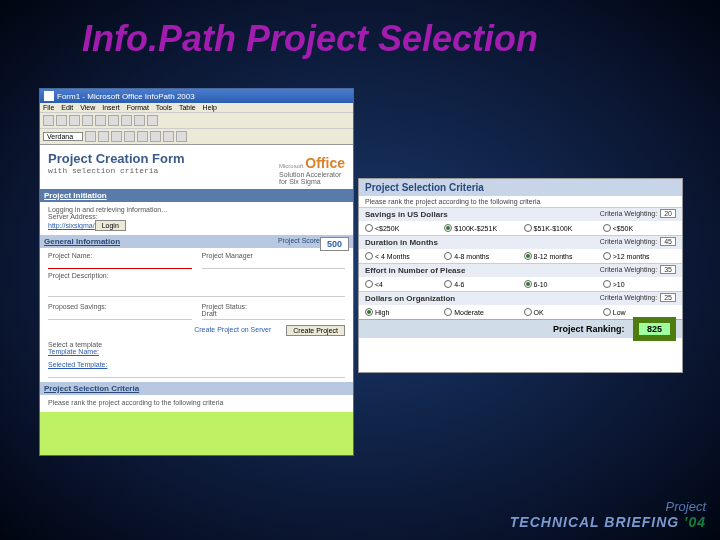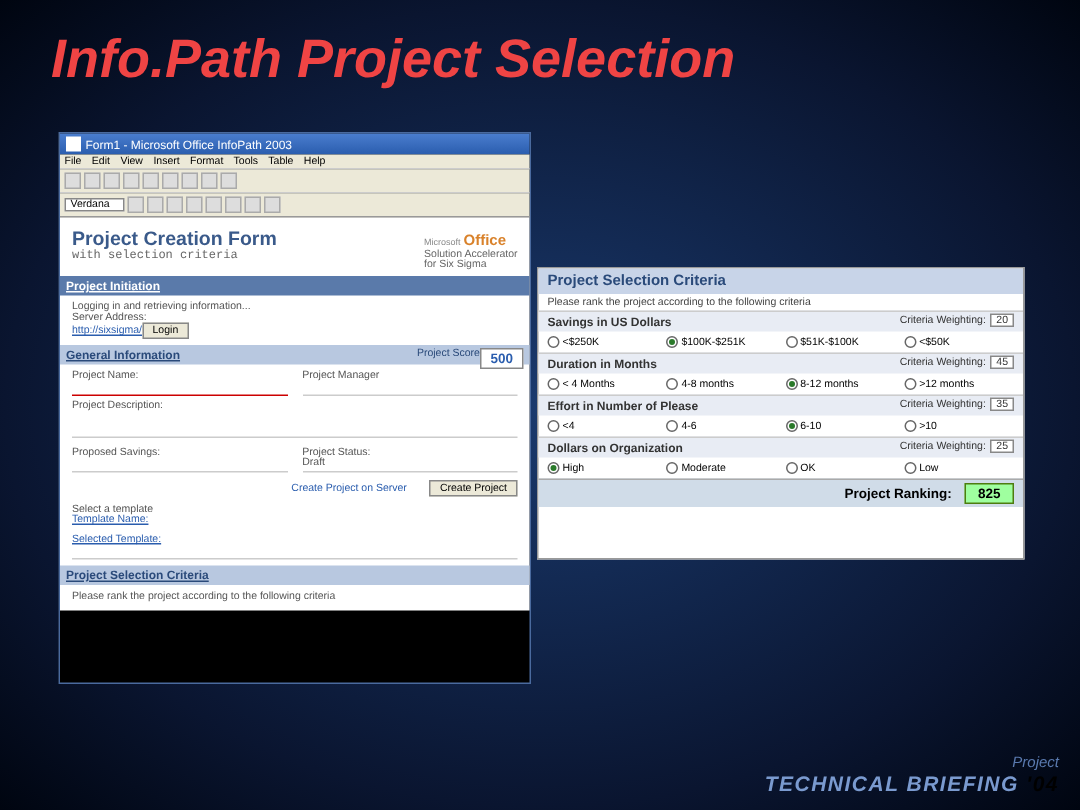--- a/index.html
+++ b/index.html
@@ -5,33 +5,34 @@
 * { margin: 0; padding: 0; box-sizing: border-box; }
 body {
   width: 720px;
   height: 540px;
   background: radial-gradient(ellipse at center, #1a3a6e 0%, #0a1530 70%, #000510 100%);
   font-family: Arial, sans-serif;
   position: relative;
   overflow: hidden;
 }
 .slide-title {
-  color: #ef4444;
+  color: #a21caf;
   font-size: 36px;
   font-weight: bold;
   font-style: italic;
   padding: 18px 0 0 34px;
+  margin-left: 48px;
 }
 .app-window {
   position: absolute;
   left: 39px;
   top: 88px;
   width: 315px;
   height: 368px;
-  background: #000000;
+  background: #bef264;
   border: 1px solid #4a6a9e;
   font-size: 8px;
 }
 .titlebar {
   background: linear-gradient(to bottom, #4a7dce 0%, #2a5dae 100%);
   color: #fff;
   padding: 2px 4px;
   font-size: 8px;
   display: flex;
   align-items: center;
@@ -60,21 +61,21 @@
   gap: 2px;
   font-size: 7px;
   align-items: center;
 }
 .font-sel { background: #fff; border: 1px solid #888; padding: 0 3px; width: 40px; }
 .form-area { background: #fff; padding: 6px 8px; }
 .form-title { color: #3a5a8a; font-size: 13px; font-weight: bold; }
 .form-subtitle { color: #666; font-size: 8px; font-family: Liberation Mono, monospace; }
 .office-logo { float: right; font-size: 7px; color: #666; text-align: left; margin-top: -20px; }
 .office-logo .ms { color: #888; font-size: 6px; }
-.office-logo .of { color: #d9822b; font-weight: bold; font-size: 10px; }
+.office-logo .of { color: #d9822b; font-weight: bold; font-size: 14px; }
 .section-hdr {
   background: #b8c8e0;
   color: #2a4a7a;
   font-size: 8px;
   font-weight: bold;
   padding: 2px 4px;
   margin: 4px -8px 4px -8px;
   text-decoration: underline;
 }
 .section-hdr.dark { background: #5a7aaa; color: #fff; }
@@ -118,34 +119,34 @@
   justify-content: space-between;
   border-top: 1px solid #ccc;
 }
 .cp-weight { font-weight: normal; font-size: 7px; }
 .cp-weight-val { background: #fff; border: 1px solid #888; padding: 0 3px; margin-left: 3px; }
 .cp-opts { display: flex; padding: 3px 6px; font-size: 7px; gap: 6px; }
 .cp-opt { display: flex; align-items: center; gap: 2px; flex: 1; }
 .radio { width: 8px; height: 8px; border: 1px solid #666; border-radius: 50%; background: #fff; display: inline-flex; align-items: center; justify-content: center; }
 .radio.sel::after { content: ''; width: 4px; height: 4px; background: #2a7a2a; border-radius: 50%; }
 .cp-rank { background: #d0dce8; padding: 4px 6px; text-align: right; font-size: 9px; font-weight: bold; border-top: 1px solid #aaa; }
-.cp-rank-val { background: #9fff9f; border: 1px solid #4d7c0f; padding: 1px 8px; margin-left: 6px; color: #000; }
+.cp-rank-val { background: #9fff9f; border: 6px solid #4d7c0f; padding: 1px 8px; margin-left: 6px; color: #000; }
 
 .footer {
   position: absolute;
   bottom: 10px;
   right: 14px;
   color: #6a8abf;
   font-size: 10px;
   text-align: right;
   font-style: italic;
 }
 .footer .brief { font-size: 14px; font-weight: bold; letter-spacing: 1px; color: #7a9acf; }
-.footer .brief .yr { color: #000000; }
-.footer .proj { font-size: 10px; color: #5a7aaf; }
+.footer .brief .yr { color: #15803d; }
+.footer .proj { font-size: 13px; color: #5a7aaf; }
 </style>
 </head>
 <body>
 
 <div class="slide-title">Info.Path Project Selection</div>
 
 <div class="app-window">
   <div class="titlebar">
     <span class="titlebar-icon"></span>
     <span>Form1 - Microsoft Office InfoPath 2003</span>

